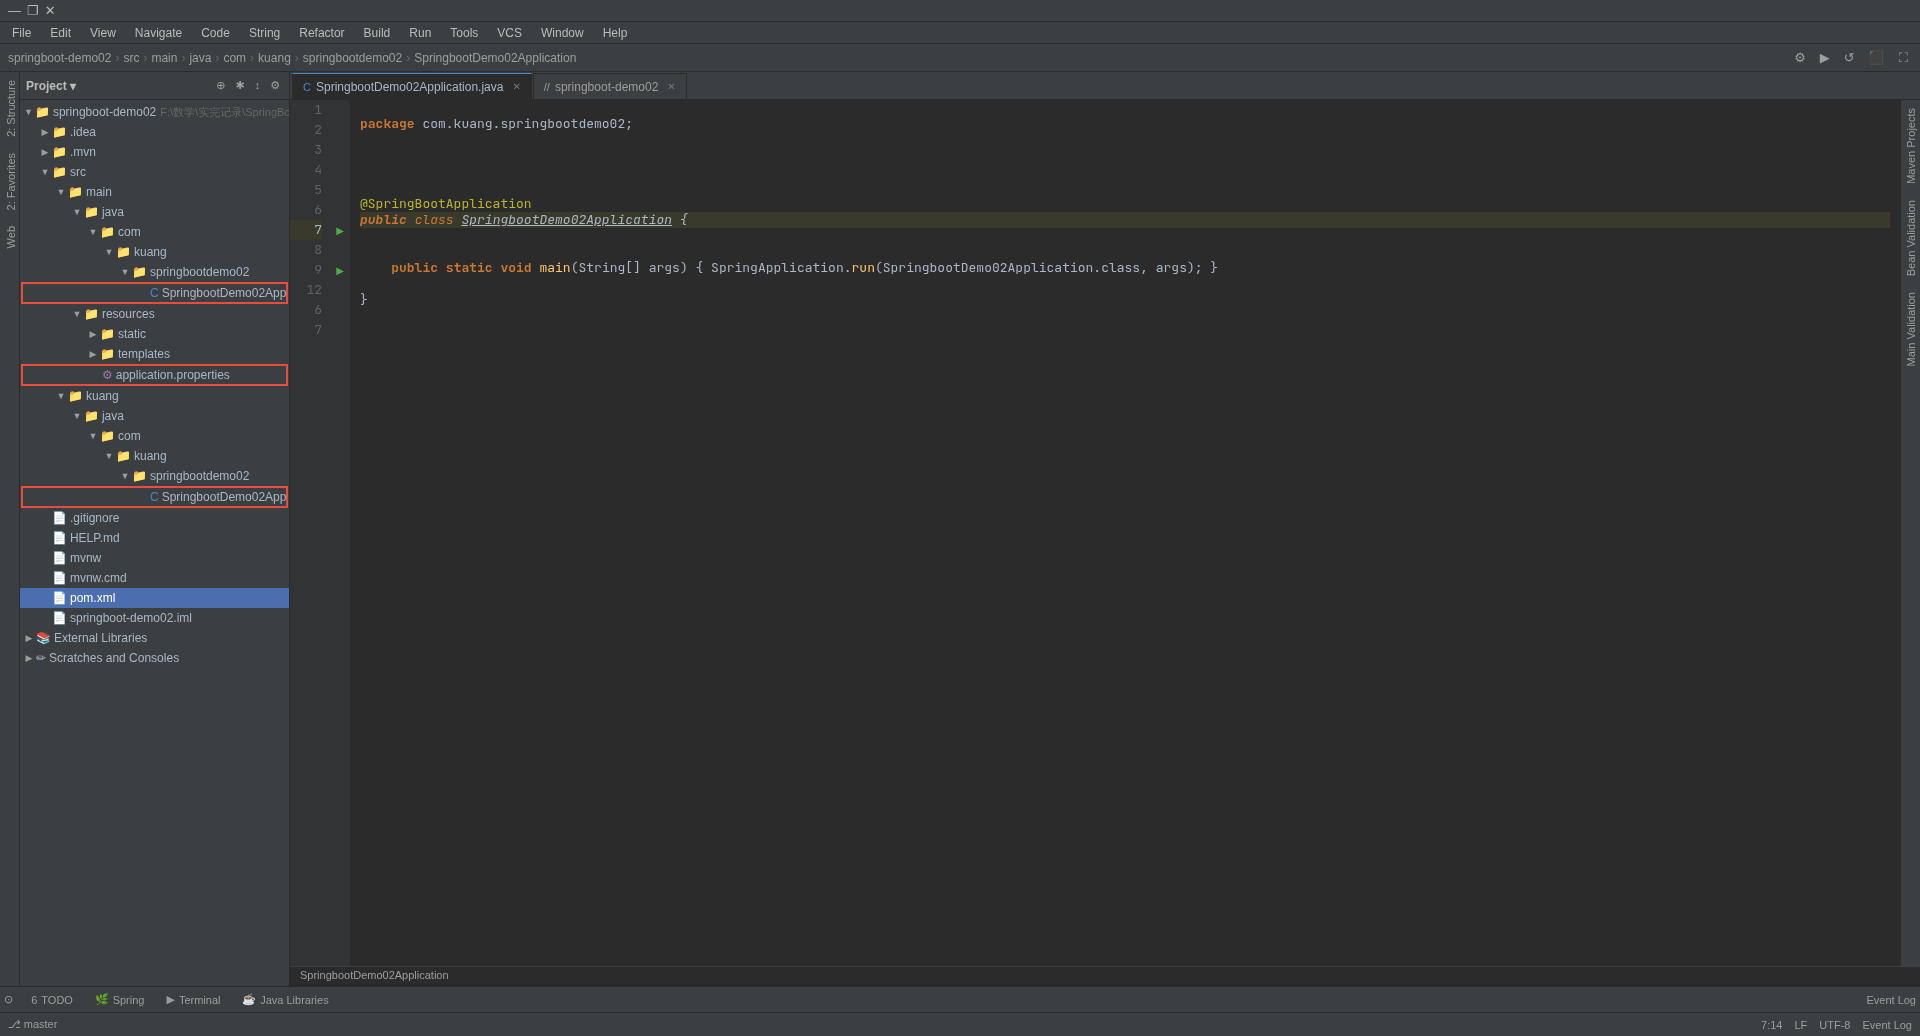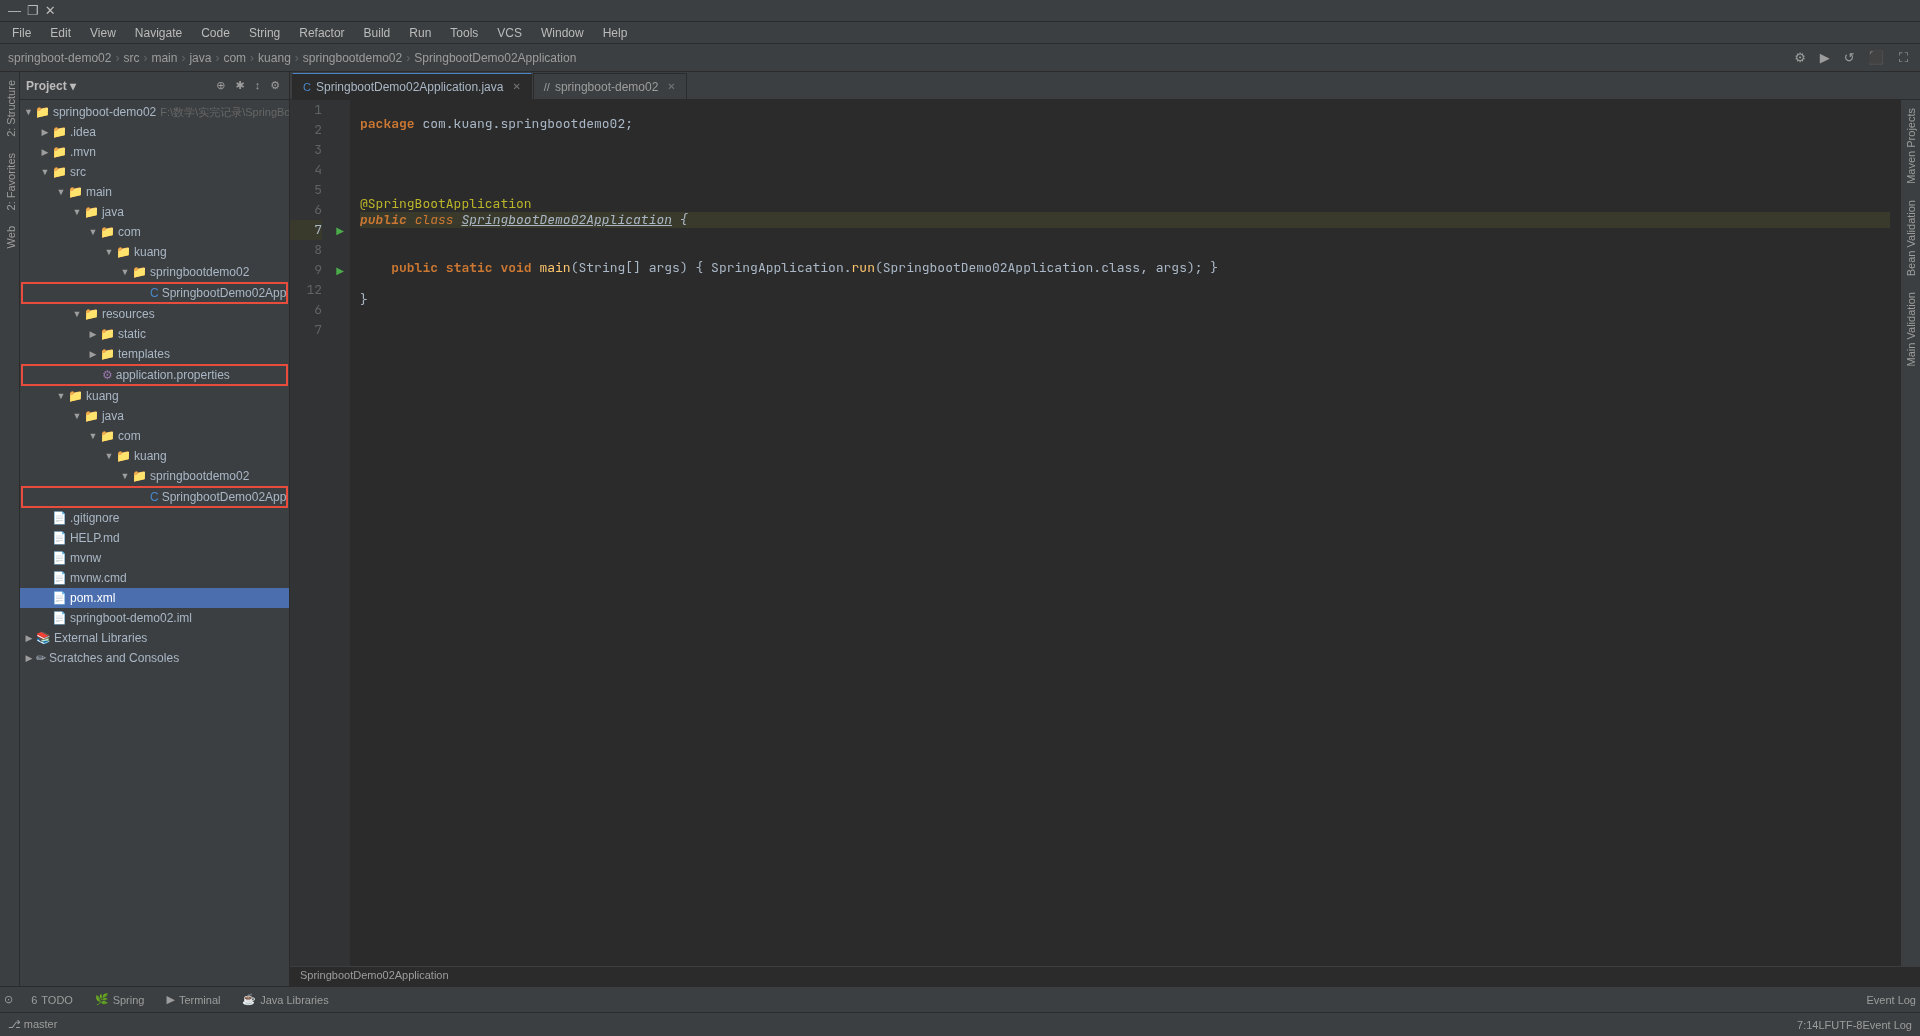--- a/index.html
+++ b/index.html
@@ -326,20 +326,21 @@
       padding: 0 8px;
       font-size: 11px;
       color: #9d9d9d;
       gap: 10px;
       flex-shrink: 0;
     }
     .status-bar-item { cursor: pointer; }
     .status-right {
       margin-left: auto;
       display: flex;
+      gap: 12px;
     }
 
     
     .bottom-tabs {
       height: 26px;
       background: #3c3f41;
       border-top: 1px solid #2b2b2b;
       display: flex;
       align-items: center;
       padding: 0 4px;

